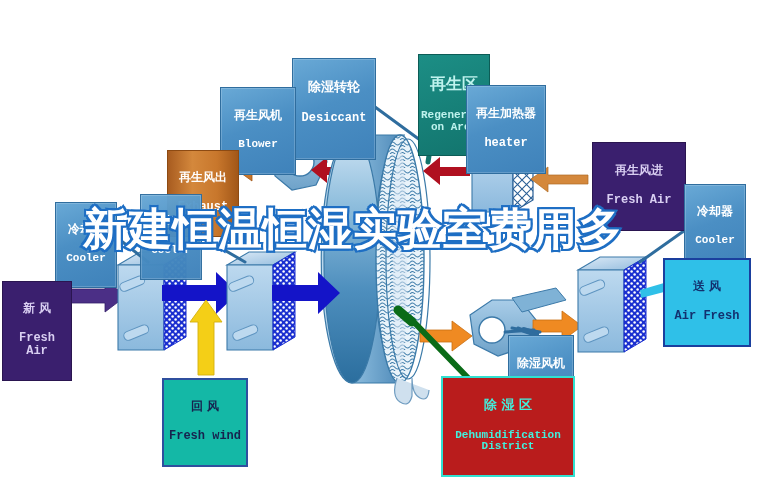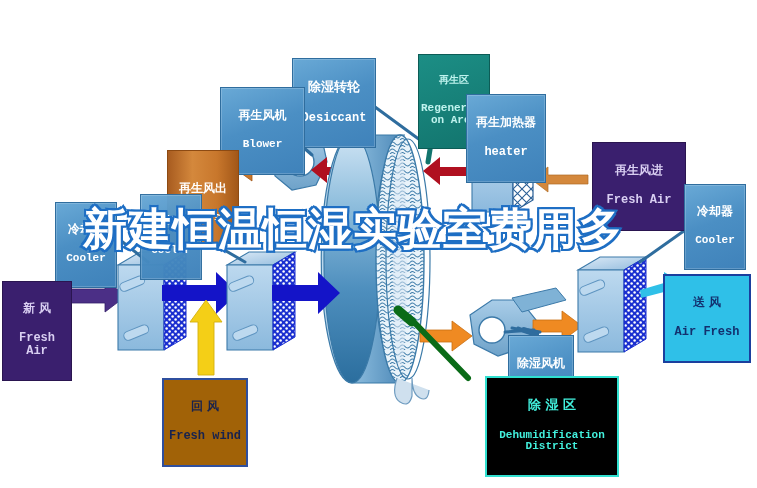--- a/index.html
+++ b/index.html
@@ -54,30 +54,29 @@
     color:#d9cff2;
   }
   
   .lbl-orange{
     background:linear-gradient(90deg,#a85c20 0%,#d4883c 35%,#c8772c 70%,#a25718 100%);
     border:1px solid #8d4a12;
     color:#ffffff;
   }
   
   .lbl-yellow{
-    background:#a16207;
+    background:#14b8a6;
     border:2px solid #2f4f9e;
     color:#17224e;
   }
   
   .lbl-green{
-    background:#000000;
+    background:#b91c1c;
     border:2px solid #31e0d0;
     color:#42f0dd;
-    margin-left:44px;
   }
   
   .lbl-cyan{
     background:#2fc0e8;
     border:2px solid #1a3f9e;
     color:#13306e;
   }
 
   
   #title{
@@ -292,47 +291,47 @@
       <path d="M505 332 L534 330" stroke="#2f6d9e" stroke-width="3" fill="none"></path>
       <path d="M512 328 L538 333" stroke="#2f6d9e" stroke-width="3" fill="none"></path>
       <path d="M536 334 L524 330" stroke="#2f6d9e" stroke-width="6" fill="none"></path>
       <path d="M518 328 L538 336" stroke="#2f6d9e" stroke-width="3" fill="none"></path>
 
       <path d="M410 318 L468 378" stroke="#0a6b17" stroke-width="6" fill="none"></path>
       <path d="M398 310 L412 322" stroke="#0a6b17" stroke-width="9" fill="none"></path>
     </g>
   </svg>
 
-  <div class="lbl lbl-blue" style="left:292px;top:58px;width:84px;padding:4px 2px 5px;">
+  <div class="lbl lbl-blue" style="left:292px;top:58px;width:84px;padding:4px 2px 17px;">
     <span class="cn" style="font-size:13px;">除湿转轮</span>
     <span class="en" style="font-size:12px;">Desiccant</span>
   </div>
 
-  <div class="lbl lbl-blue" style="left:220px;top:87px;width:85px;padding:4px 2px 5px;">
+  <div class="lbl lbl-blue" style="left:220px;top:87px;width:76px;padding:4px 2px 5px;">
     <span class="cn" style="font-size:12px;">再生风机</span>
     <span class="en" style="font-size:11px;">Blower</span>
   </div>
 
   <div class="lbl lbl-teal" style="left:418px;top:54px;width:72px;padding:3px 2px 4px;">
-    <span class="cn" style="font-size:10px;">再生区</span>
+    <span class="cn" style="font-size:16px;">再生区</span>
     <span class="en" style="font-size:11px;">Regenerati
 on Area</span>
   </div>
 
-  <div class="lbl lbl-blue" style="left:466px;top:94px;width:80px;padding:4px 2px 5px;">
+  <div class="lbl lbl-blue" style="left:466px;top:85px;width:80px;padding:4px 2px 5px;">
     <span class="cn" style="font-size:12px;">再生加热器</span>
     <span class="en" style="font-size:12px;">heater</span>
   </div>
 
   <div class="lbl lbl-purple" style="left:592px;top:142px;width:94px;padding:4px 2px 5px;">
     <span class="cn" style="font-size:12px;">再生风进</span>
     <span class="en" style="font-size:12px;">Fresh Air</span>
   </div>
 
-  <div class="lbl lbl-orange" style="left:167px;top:150px;width:72px;padding:14px 2px 4px;">
+  <div class="lbl lbl-orange" style="left:167px;top:150px;width:72px;padding:3px 2px 4px;">
     <span class="cn" style="font-size:12px;">再生风出</span>
     <span class="en" style="font-size:12px;">Exhaust</span>
   </div>
 
   <div class="lbl lbl-blue" style="left:55px;top:202px;width:62px;padding:3px 2px 4px;">
     <span class="cn" style="font-size:12px;">冷却器</span>
     <span class="en" style="font-size:11px;">Cooler</span>
   </div>
 
   <div class="lbl lbl-blue" style="left:140px;top:194px;width:62px;padding:3px 2px 4px;opacity:.97;">
@@ -359,21 +358,21 @@
     <span class="cn" style="font-size:12px;">除湿风机</span>
     <span class="en" style="font-size:11px;">Blower</span>
   </div>
 
   <div class="lbl lbl-green" style="left:441px;top:376px;width:134px;padding:3px 2px 4px;">
     <span class="cn" style="font-size:13px;">除    湿    区</span>
     <span class="en" style="font-size:11px;">Dehumidification
 District</span>
   </div>
 
-  <div class="lbl lbl-cyan" style="left:663px;top:258px;width:88px;padding:3px 2px 4px;margin-top:16px;">
+  <div class="lbl lbl-cyan" style="left:663px;top:258px;width:88px;padding:3px 2px 4px;">
     <span class="cn" style="font-size:12px;">送    风</span>
     <span class="en" style="font-size:12px;">Air Fresh</span>
   </div>
 
   <div id="title">
     <span class="tline">新建恒温恒湿实验室费用多</span>
   </div>
 
 </div>
 

